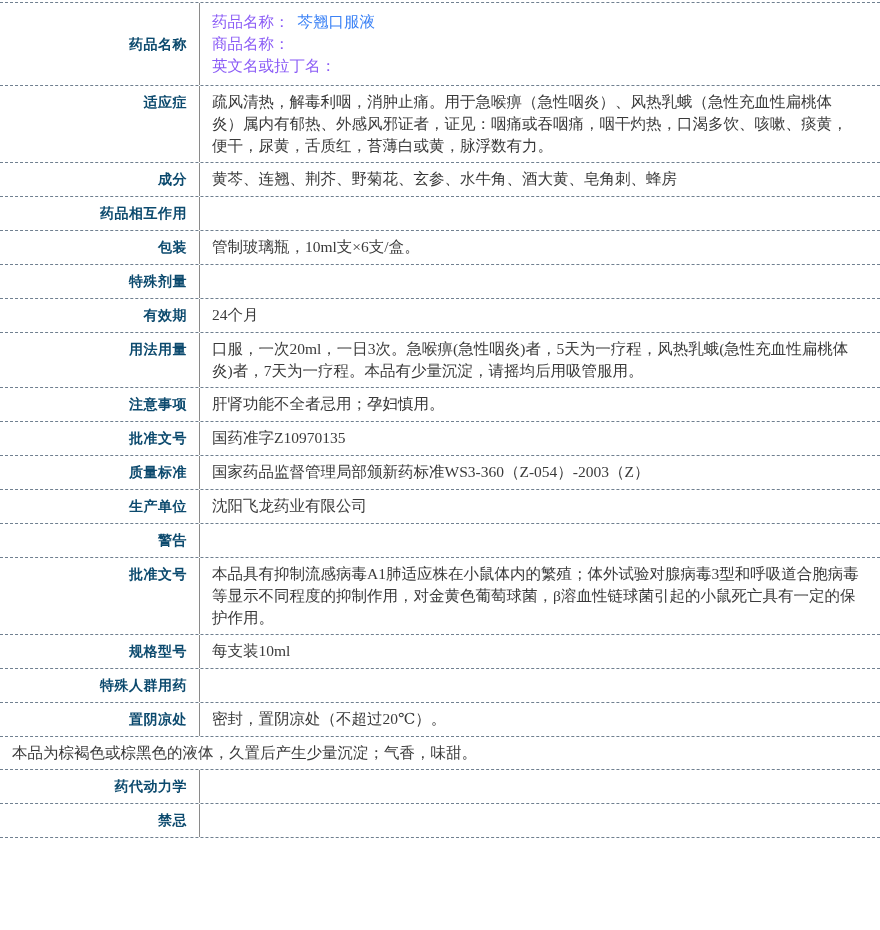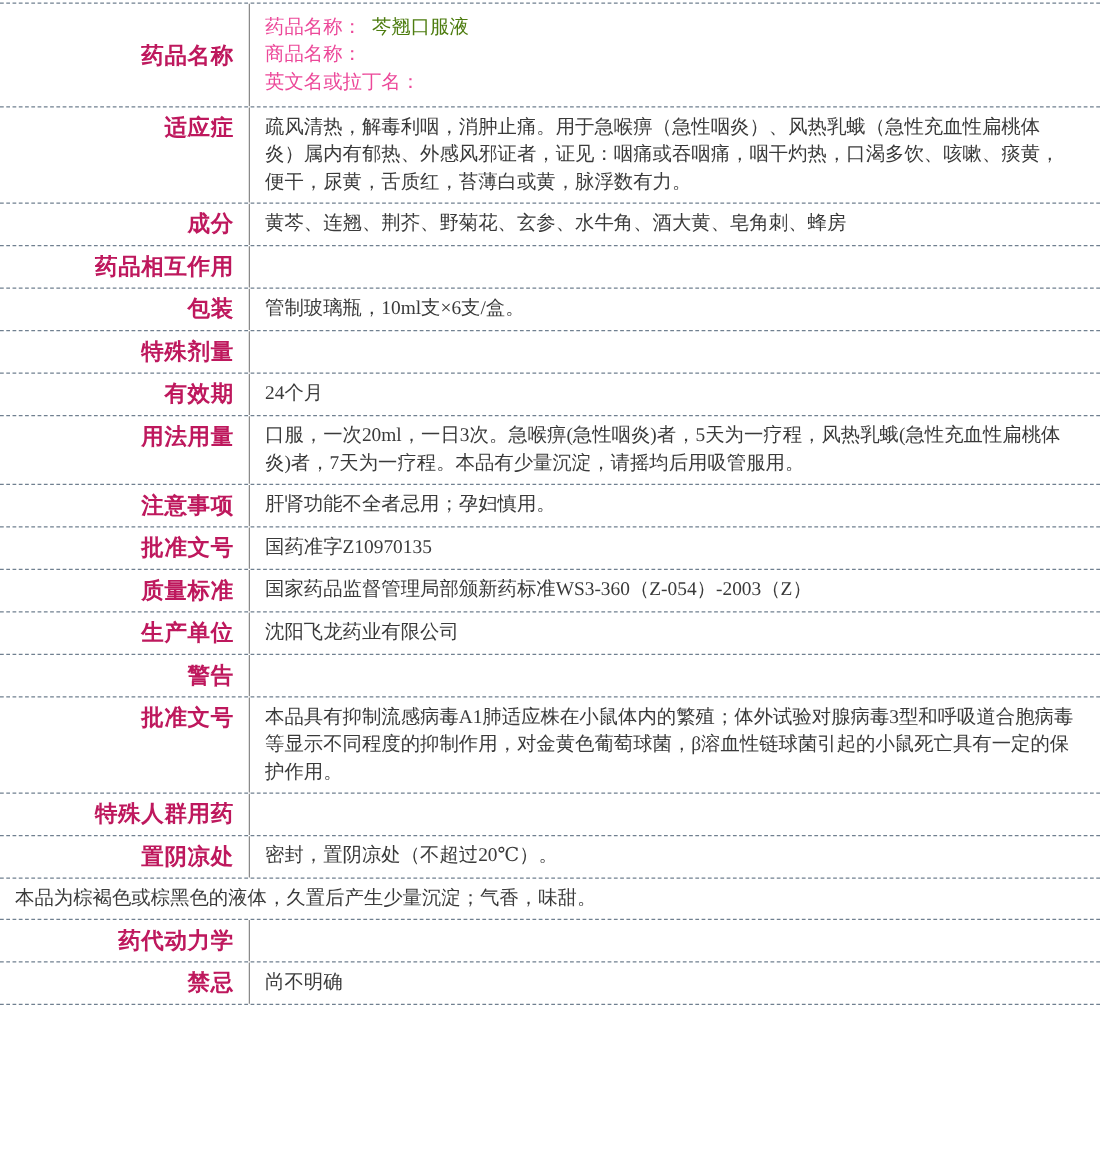--- a/index.html
+++ b/index.html
@@ -29,23 +29,23 @@
   .cell {
     box-sizing: border-box;
   }
   .cell.label {
     flex: 0 0 200px;
     width: 200px;
     border-right: 1px solid #8a8a8a;
     text-align: right;
     padding: 5px 12px 5px 0;
     font-weight: bold;
-    font-size: 18px;
+    font-size: 14px;
     line-height: 23px;
-    color: #be185d;
+    color: #0c4a6e;
     letter-spacing: 0.5px;
   }
   .cell.value {
     flex: 1 1 auto;
     padding: 5px 20px 5px 12px;
     font-size: 15.5px;
     line-height: 22px;
     color: #3a3a3a;
   }
   
@@ -54,24 +54,24 @@
     align-items: center;
     justify-content: flex-end;
     padding-top: 0;
     padding-bottom: 0;
   }
   .name-row .cell.value {
     padding-top: 8px;
     padding-bottom: 8px;
   }
   .muted {
-    color: #ec4899;
+    color: #8b5cf6;
   }
   .drug-name {
-    color: #4d7c0f;
+    color: #3b82f6;
     margin-left: 8px;
   }
 </style>
 </head>
 <body>
 
 <div class="drug-table">
 
   <div class="row name-row">
     <div class="cell label">药品名称</div>
@@ -147,20 +147,24 @@
   <div class="row">
     <div class="cell label">警告</div>
     <div class="cell value"></div>
   </div>
 
   <div class="row">
     <div class="cell label">批准文号</div>
     <div class="cell value">本品具有抑制流感病毒A1肺适应株在小鼠体内的繁殖；体外试验对腺病毒3型和呼吸道合胞病毒等显示不同程度的抑制作用，对金黄色葡萄球菌，β溶血性链球菌引起的小鼠死亡具有一定的保护作用。</div>
   </div>
 
+  <div class="row">
+    <div class="cell label">规格型号</div>
+    <div class="cell value">每支装10ml</div>
+  </div>
 
   <div class="row">
     <div class="cell label">特殊人群用药</div>
     <div class="cell value"></div>
   </div>
 
   <div class="row">
     <div class="cell label">置阴凉处</div>
     <div class="cell value">密封，置阴凉处（不超过20℃）。</div>
   </div>
@@ -169,16 +173,15 @@
     <div class="cell value">本品为棕褐色或棕黑色的液体，久置后产生少量沉淀；气香，味甜。</div>
   </div>
 
   <div class="row">
     <div class="cell label">药代动力学</div>
     <div class="cell value"></div>
   </div>
 
   <div class="row">
     <div class="cell label">禁忌</div>
-    <div class="cell value">尚不明确</div>
   </div>
 </div>
 </div>
 
 </body></html>

